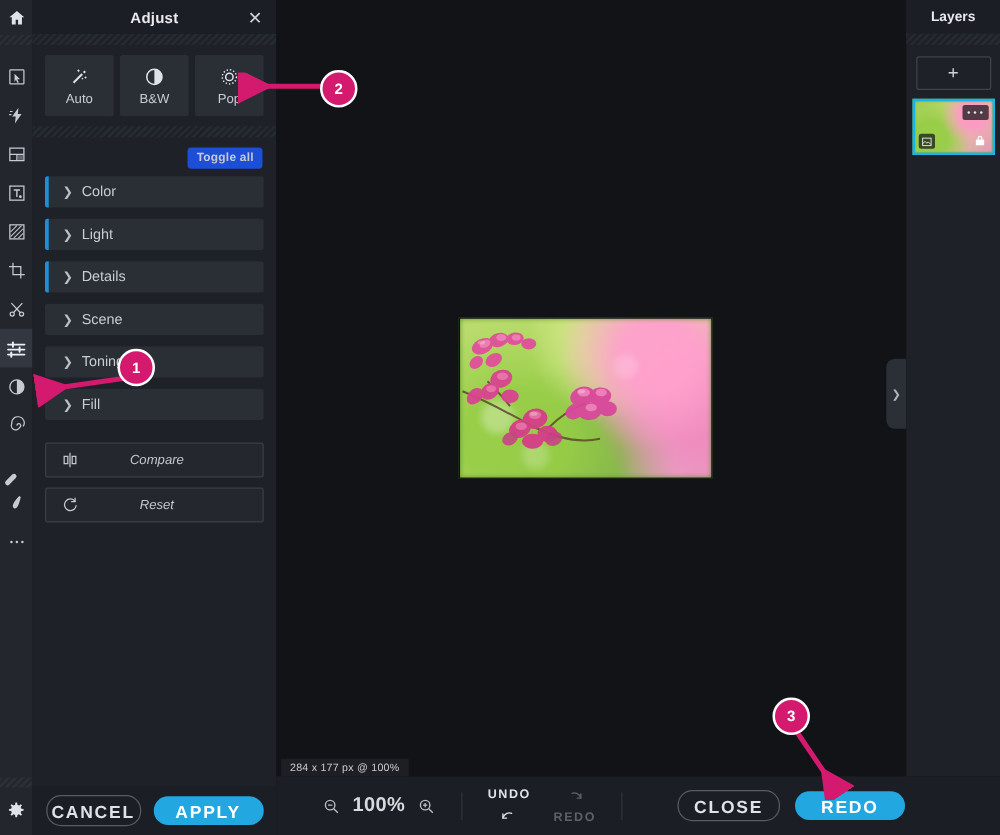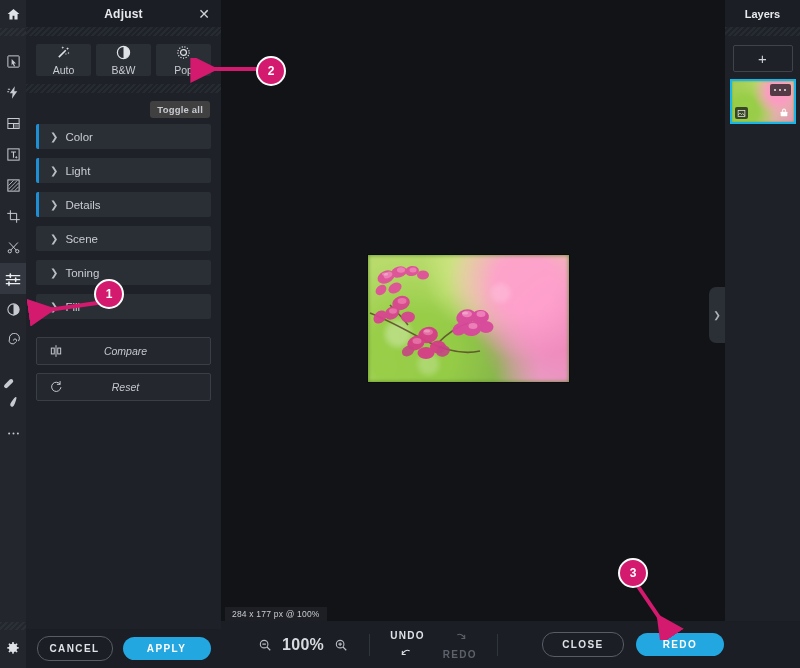--- a/index.html
+++ b/index.html
@@ -22,46 +22,46 @@
   #panel{position:absolute;left:26px;top:0;width:195px;height:668px;background:#1e2127;
          border-right:1px solid #17191d;}
   #panel-head{position:relative;height:27px;display:flex;align-items:center;justify-content:center;
               background:#1b1e24;}
   #panel-title{font-size:12px;font-weight:bold;color:#e8eaed;letter-spacing:.2px;}
   #panel-close{position:absolute;right:9px;top:6px;width:16px;height:16px;color:#cfd3d8;
                font-size:14px;line-height:16px;text-align:center;cursor:pointer;}
   .hatchbar{height:9px;background:repeating-linear-gradient(135deg,#262a31 0 2px,#1e2127 2px 4px);}
 
   #presets{display:flex;gap:5px;padding:8px 10px 0 10px;}
-  .preset{flex:1;height:32px;background:#2a2e35;border-radius:2px;display:flex;flex-direction:column;
+  .preset{flex:1;height:49px;background:#2a2e35;border-radius:2px;display:flex;flex-direction:column;
           align-items:center;justify-content:center;gap:3px;cursor:pointer;}
   .preset .pl{font-size:10.5px;color:#c9ccd2;}
   .preset svg{display:block;}
 
   #toggle-row{display:flex;justify-content:flex-end;padding:8px 11px 6px 0;}
-  #toggle-all{font-size:9.5px;font-weight:bold;color:#c6cad0;background:#404040;border-radius:3px;
+  #toggle-all{font-size:9.5px;font-weight:bold;color:#c6cad0;background:#1d4ed8;border-radius:3px;
               padding:3px 7px;cursor:pointer;letter-spacing:.2px;}
 
   #sections{padding:0 10px;}
   .sec{position:relative;height:25px;background:#2a2e35;border-radius:2px;margin-bottom:9px;
        display:flex;align-items:center;cursor:pointer;}
   .sec .bar{position:absolute;left:0;top:0;width:3px;height:100%;background:#1e8fd5;border-radius:2px 0 0 2px;}
   .sec .chev{margin-left:14px;color:#b9bdc4;font-size:10px;}
   .sec .lbl{margin-left:7px;font-size:11.5px;color:#c9ccd2;}
 
   #actions{padding:8px 10px 0 10px;}
   .act{height:26px;background:#24272e;border:1px solid #3a3f47;border-radius:2px;margin-bottom:8px;
        display:flex;align-items:center;cursor:pointer;position:relative;}
   .act .ai{width:38px;display:flex;align-items:center;justify-content:center;color:#c6cad0;}
   .act .al{flex:1;text-align:center;font-size:10.5px;color:#c3c7cd;margin-right:34px;font-style:italic;}
 
   #panel-bottom{position:absolute;left:0;bottom:0;width:195px;height:39px;background:#1b1e24;
                 display:flex;align-items:center;justify-content:center;gap:10px;}
   .pill{height:23px;border-radius:12px;display:flex;align-items:center;justify-content:center;
-        font-size:10px;font-weight:bold;letter-spacing:1.4px;cursor:pointer;}
+        font-size:14px;font-weight:bold;letter-spacing:1.4px;cursor:pointer;}
   #cancel-btn{width:74px;border:1px solid #575c65;color:#dfe2e6;background:transparent;}
   #apply-btn{width:88px;background:#22a7e0;color:#fff;}
 
   
   #canvas{position:absolute;left:221px;top:0;width:504px;height:621px;background:#121317;}
   #photo{position:absolute;left:146px;top:254px;width:201px;height:127px;
          border:1px solid #0c0d10;overflow:hidden;background:#5f8b2a;}
   #photo .sky{position:absolute;inset:0;
     background:
       radial-gradient(circle at 78% 22%, rgba(255,160,205,.95) 0 16%, rgba(255,160,205,0) 42%),

